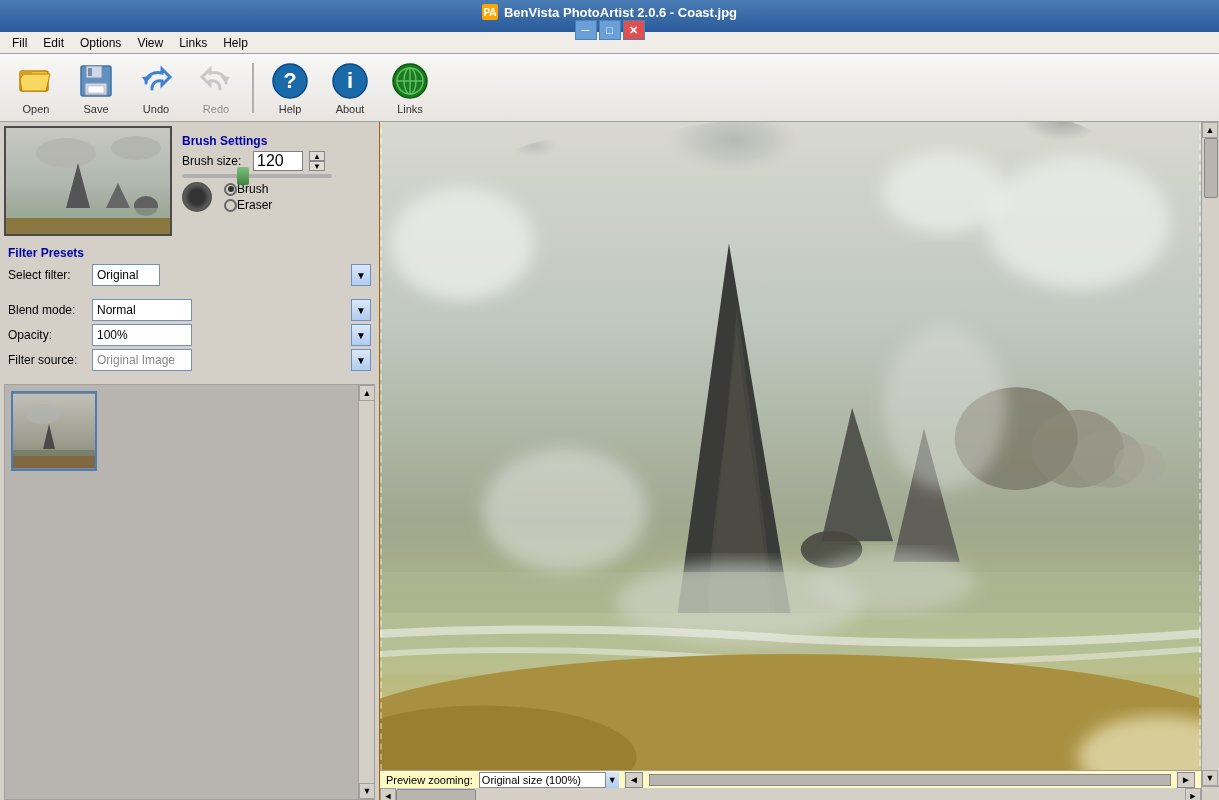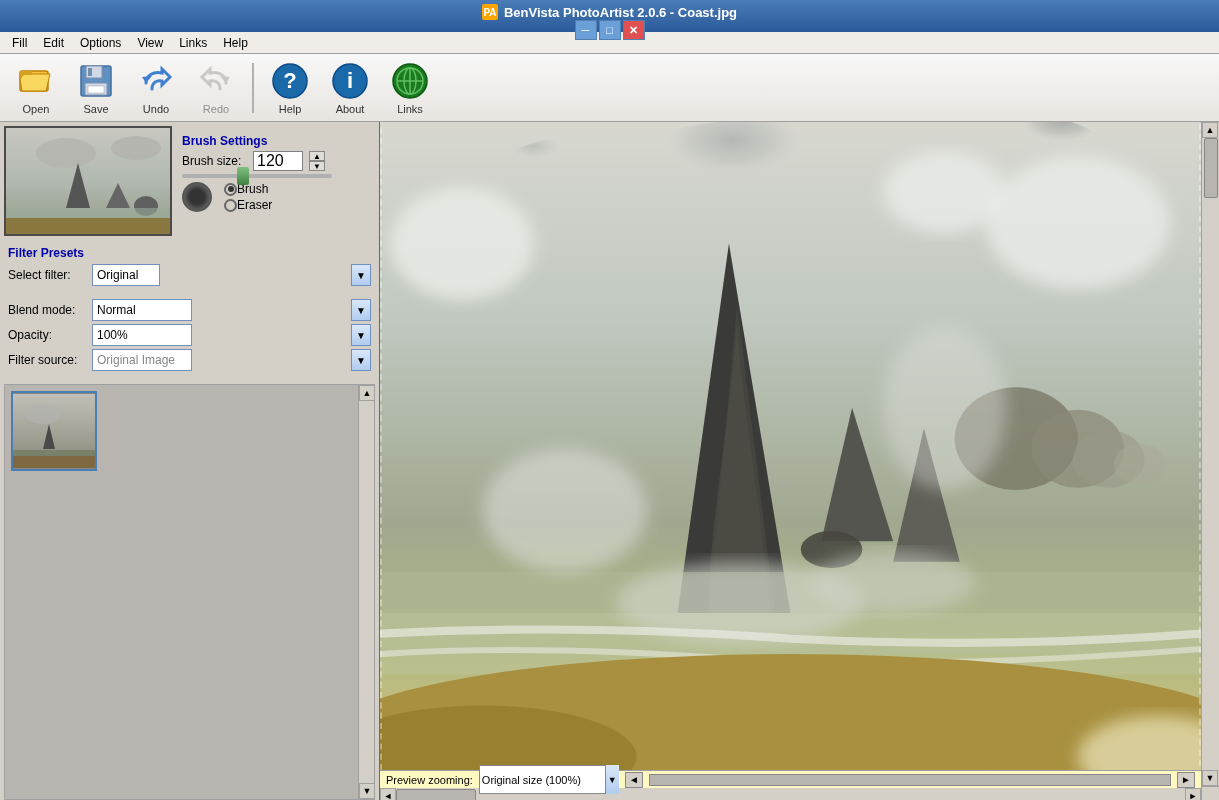--- a/index.html
+++ b/index.html
@@ -208,21 +208,21 @@
     .scroll-thumb-h { height: 14px; width: 80px; background: #b8b4b0; border: 1px solid #888; margin: auto 0; border-radius: 2px; cursor: pointer; }
 
     .status-bar {
       position: absolute; bottom: 16px; left: 0; right: 18px; height: 18px;
       background: #fef9c3; border-top: 1px solid #a0a0a0;
       display: flex; align-items: center; gap: 6px; padding: 0 6px; font-size: 11px;
     }
     .status-label { white-space: nowrap; }
     .zoom-select-wrapper { position: relative; display: flex; align-items: center; }
     .zoom-select {
-      height: 29px; font-size: 11px; background: white; border: 1px solid #888; padding: 0 2px;
+      height: 16px; font-size: 11px; background: white; border: 1px solid #888; padding: 0 2px;
       appearance: none; -webkit-appearance: none; padding-right: 16px;
     }
     .zoom-arrow {
       position: absolute; right: 0; top: 0; bottom: 0; width: 14px;
       background: linear-gradient(to bottom, #dae8f8, #b0ccf0);
       border-left: 1px solid #888;
       display: flex; align-items: center; justify-content: center; font-size: 9px; pointer-events: none;
     }
     .nav-btn { width: 18px; height: 16px; background: #d4d0c8; border: 1px solid #888; display: flex; align-items: center; justify-content: center; font-size: 10px; cursor: pointer; }
     .status-track { flex: 1; height: 12px; background: #b8b4b0; border: 1px solid #888; }

